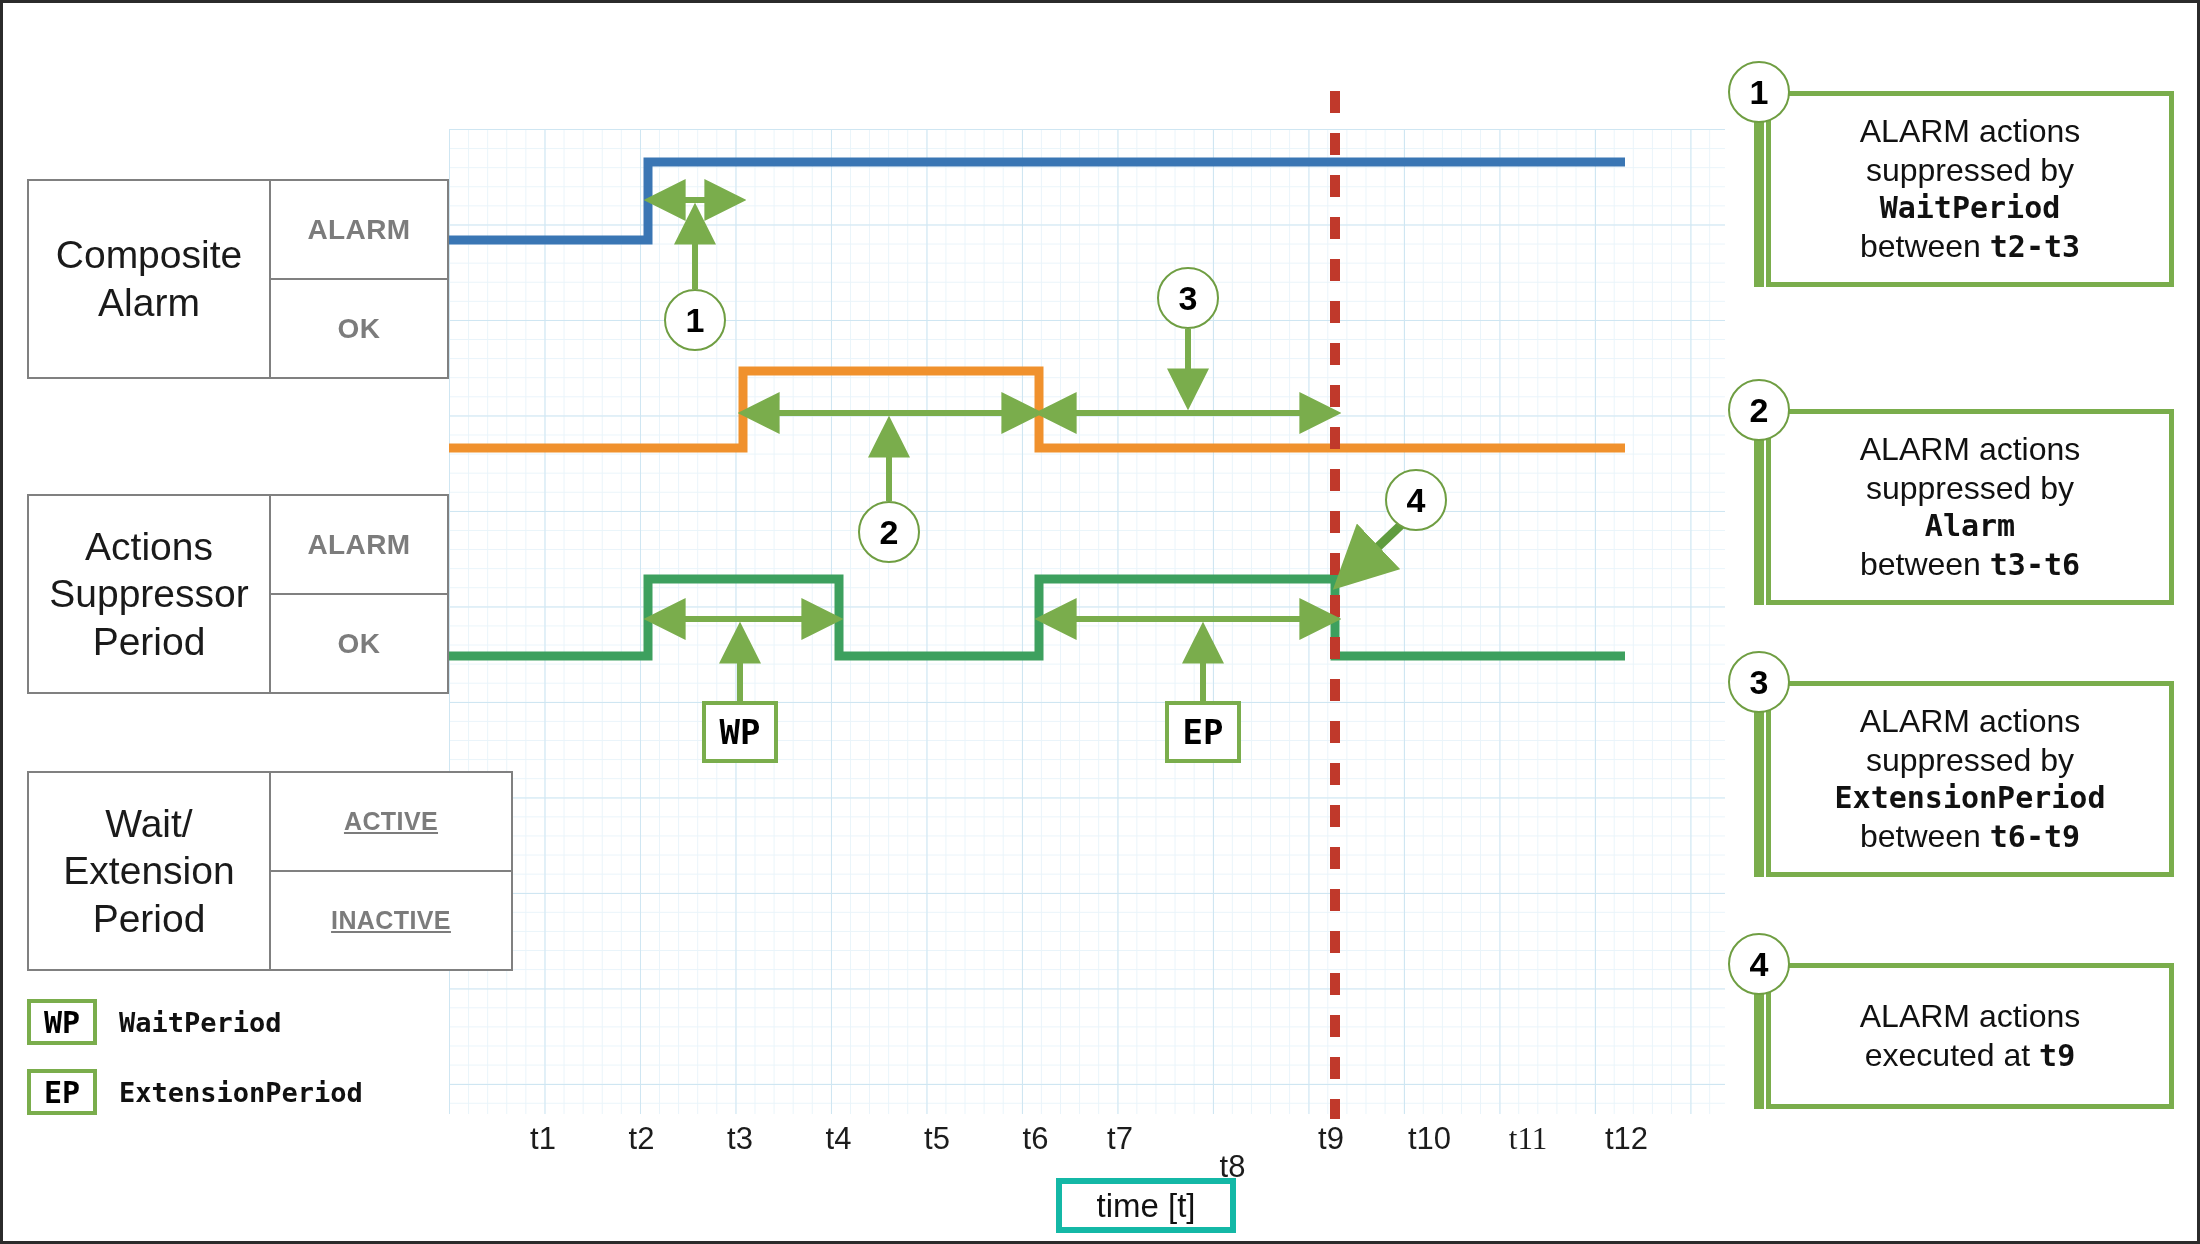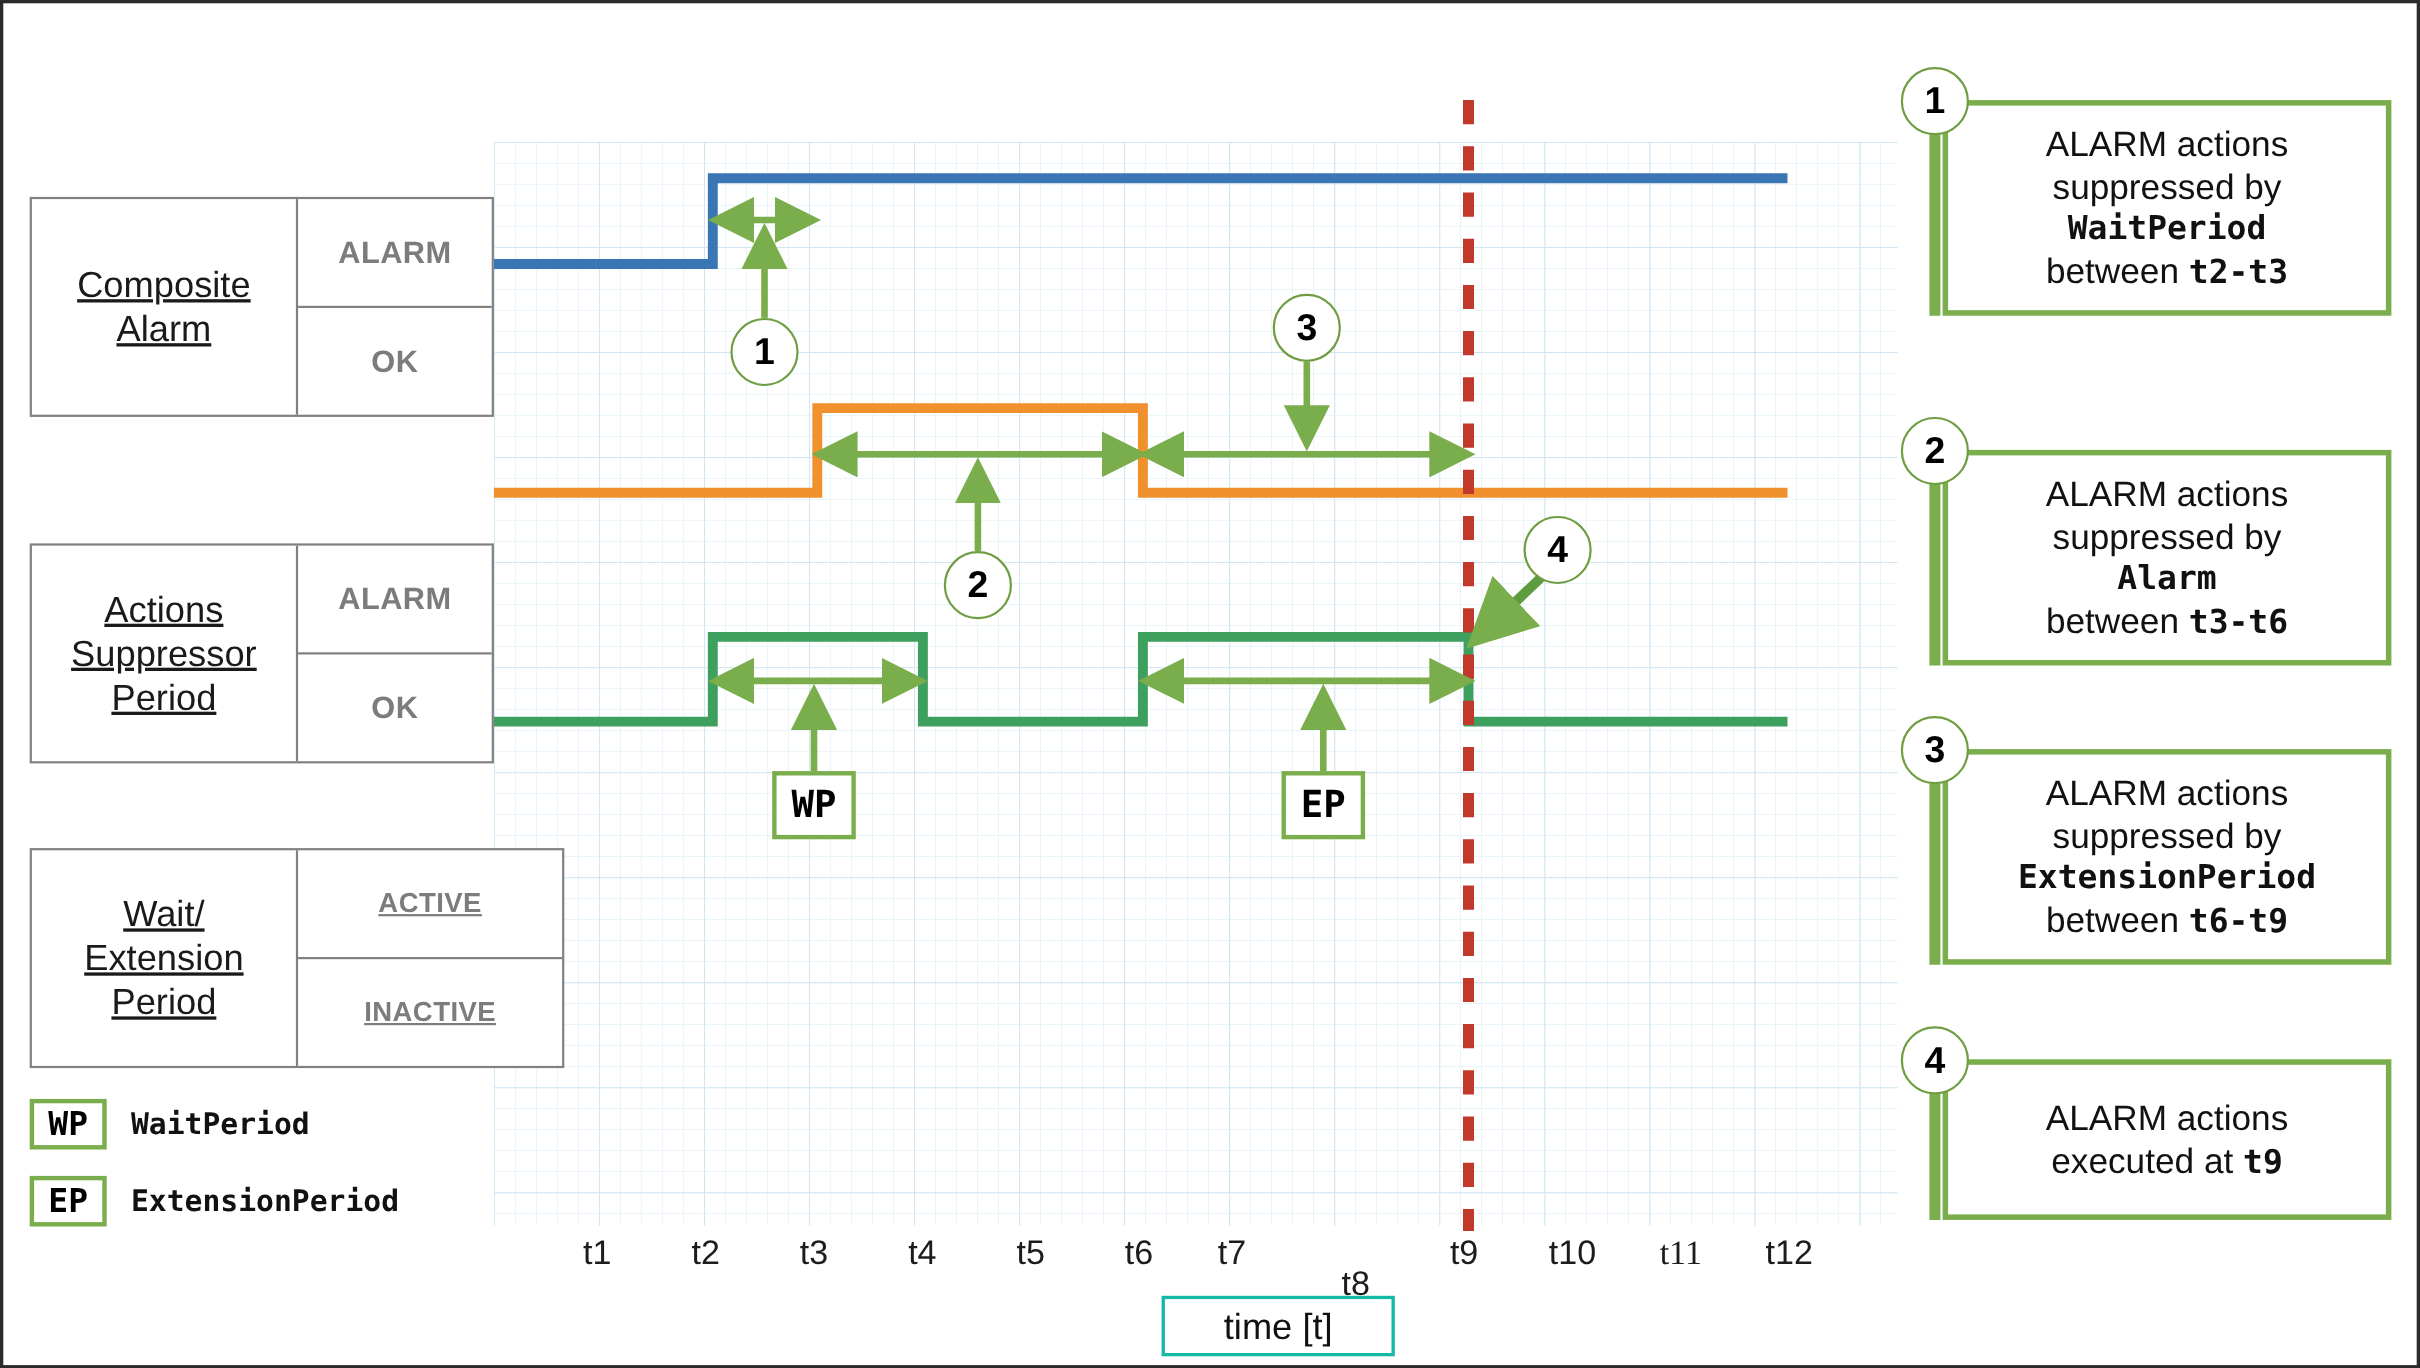--- a/index.html
+++ b/index.html
@@ -17,22 +17,22 @@
        linear-gradient(to bottom,#cfe6f2 1px,transparent 1px),
        linear-gradient(to right,#e9f4fa 1px,transparent 1px),
        linear-gradient(to bottom,#e9f4fa 1px,transparent 1px);
      background-size:95.5px 95.5px,95.5px 95.5px,19.1px 19.1px,19.1px 19.1px;
      background-position:0 0,0 0,0 0,0 0;}
 
   
   .state-box{position:absolute;border:2px solid #808080;box-sizing:border-box;
              background:#fff;display:flex;}
   .state-box .name{flex:0 0 242px;display:flex;align-items:center;
-     justify-content:center;text-align:center;font-size:33px;color:#1a1a1a;
-     line-height:1.22;border-right:2px solid #808080;padding:4px 6px;box-sizing:border-box;text-decoration:underline;}
+     justify-content:center;text-align:center;font-size:39px;color:#1a1a1a;
+     line-height:1.22;border-right:2px solid #808080;padding:4px 6px;box-sizing:border-box;}
   .state-box .vals{flex:1;display:flex;flex-direction:column;}
   .state-box .vals>div{flex:1;display:flex;align-items:center;justify-content:center;
      font-weight:bold;color:#7c7c7c;letter-spacing:.4px;font-size:28px;}
   .state-box .vals>div+div{border-top:2px solid #808080;}
   .state-box .vals>div.small{font-size:25px;text-decoration:underline;}
 
   #box-composite{left:24px;top:176px;width:422px;height:200px;}
   #box-suppressor{left:24px;top:491px;width:422px;height:200px;}
   #box-wait{left:24px;top:768px;width:486px;height:200px;}
 
@@ -49,22 +49,22 @@
 
   
   .trace{position:absolute;left:0;top:0;width:1276px;height:985px;overflow:visible;
          pointer-events:none;}
 
   
   .tick{position:absolute;top:1118px;font-size:31px;color:#1c1c1c;
         transform:translateX(-50%);white-space:nowrap;}
 
   
-  #time-label{position:absolute;left:1053px;top:1175px;width:212px;height:55px;
-     border:3px solid #14b8a6;background:#fff;display:flex;align-items:center;
+  #time-label{position:absolute;left:1053px;top:1175px;width:180px;height:55px;
+     border:6px solid #14b8a6;background:#fff;display:flex;align-items:center;
      justify-content:center;font-size:33px;color:#111;box-sizing:border-box;}
 
   
   .pmark{position:absolute;width:76px;height:62px;border:4px solid #7aad4c;background:#fff;
      display:flex;align-items:center;justify-content:center;box-sizing:border-box;
      font-family:"DejaVu Sans Mono",monospace;font-weight:bold;font-size:34px;color:#000;}
 
   
   .bubble{position:absolute;width:62px;height:62px;border-radius:50%;
      border:2px solid #6f9e42;background:#fff;display:flex;align-items:center;

